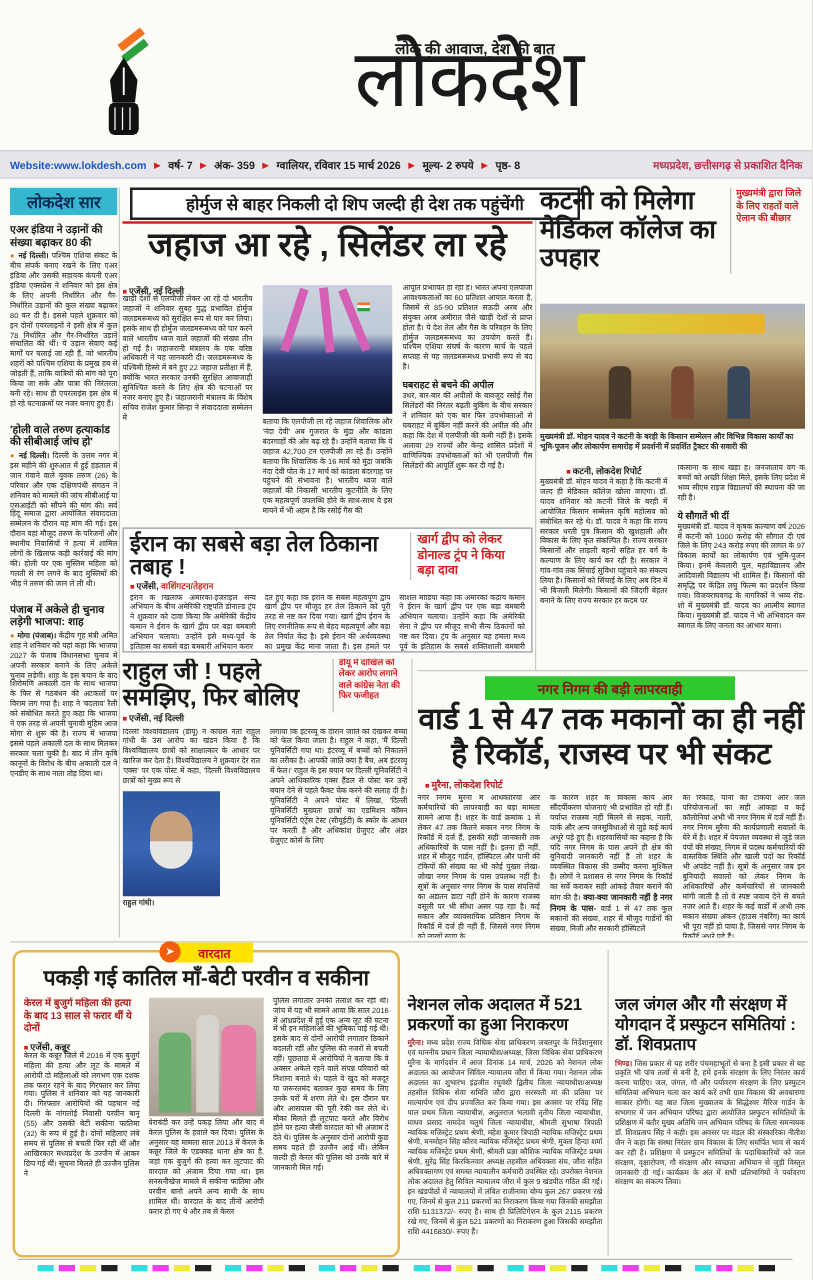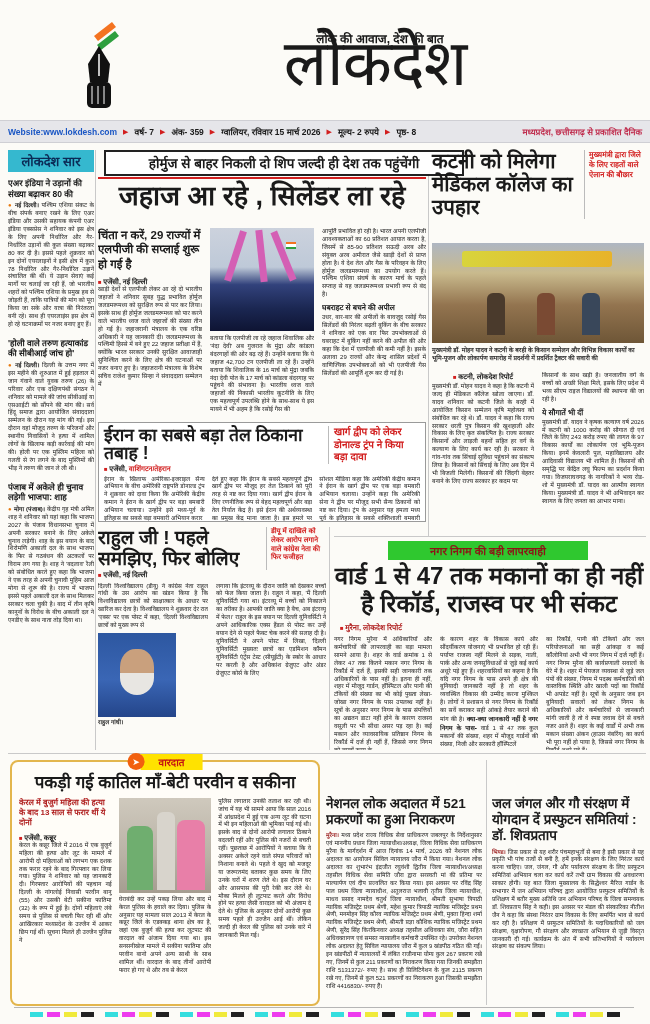--- a/index.html
+++ b/index.html
@@ -176,21 +176,20 @@
       <div class="sb-h">पंजाब में अकेले ही चुनाव लड़ेगी भाजपा: शाह</div>
       <div class="sb-b"><span class="bullet">● </span><span class="dl">मोगा (पंजाब)।</span> <span>केंद्रीय गृह मंत्री अमित शाह ने शनिवार को यहां कहा कि भाजपा 2027 के पंजाब विधानसभा चुनाव में अपनी सरकार बनाने के लिए अकेले चुनाव लड़ेगी। शाह के इस बयान के बाद शिरोमणि अकाली दल के साथ भाजपा के फिर से गठबंधन की अटकलों पर विराम लग गया है। शाह ने 'बदलाव' रैली को संबोधित करते हुए कहा कि भाजपा ने एक तरह से अपनी चुनावी मुहिम आज मोगा से शुरू की है। राज्य में भाजपा इससे पहले अकाली दल के साथ मिलकर सरकार चला चुकी है। बाद में तीन कृषि कानूनों के विरोध के बीच अकाली दल ने एनडीए के साथ नाता तोड़ दिया था।</span></div>
     </div>
   </div>
 
   <div class="lead-kicker">होर्मुज से बाहर निकली दो शिप जल्दी ही देश तक पहुंचेंगी</div>
   <div class="lead-redline"></div>
   <div class="lead-headline">जहाज आ रहे , सिलेंडर ला रहे</div>
   <div class="lead-cols">
     <div class="lead-col">
-      <div class="lead-sub">चिंता न करें, 29 राज्यों में एलपीजी की सप्लाई शुरू हो गई है</div>
       <div class="dateline"><span class="redsq">■ </span><span>एजेंसी, नई दिल्ली</span></div>
       <div class="bodytxt">खाड़ी देशों से एलपीजी लेकर आ रहे दो भारतीय जहाजों ने शनिवार सुबह युद्ध प्रभावित होर्मुज जलडमरूमध्य को सुरक्षित रूप से पार कर लिया। इसके साथ ही होर्मुज जलडमरूमध्य को पार करने वाले भारतीय ध्वज वाले जहाजों की संख्या तीन हो गई है। जहाजरानी मंत्रालय के एक वरिष्ठ अधिकारी ने यह जानकारी दी। जलडमरूमध्य के पश्चिमी हिस्से में बने हुए 22 जहाज प्रतीक्षा में हैं, क्योंकि भारत सरकार उनकी सुरक्षित आवाजाही सुनिश्चित करने के लिए क्षेत्र की घटनाओं पर नजर बनाए हुए है। जहाजरानी मंत्रालय के विशेष सचिव राजेश कुमार सिन्हा ने संवाददाता सम्मेलन में</div>
     </div>
     <div class="lead-col">
       <div class="photo lead-photo">
         <div class="crane c1"></div>
         <div class="crane c2"></div>
         <div class="crane c3"></div>
         <div class="flagdot"></div>
       </div>

